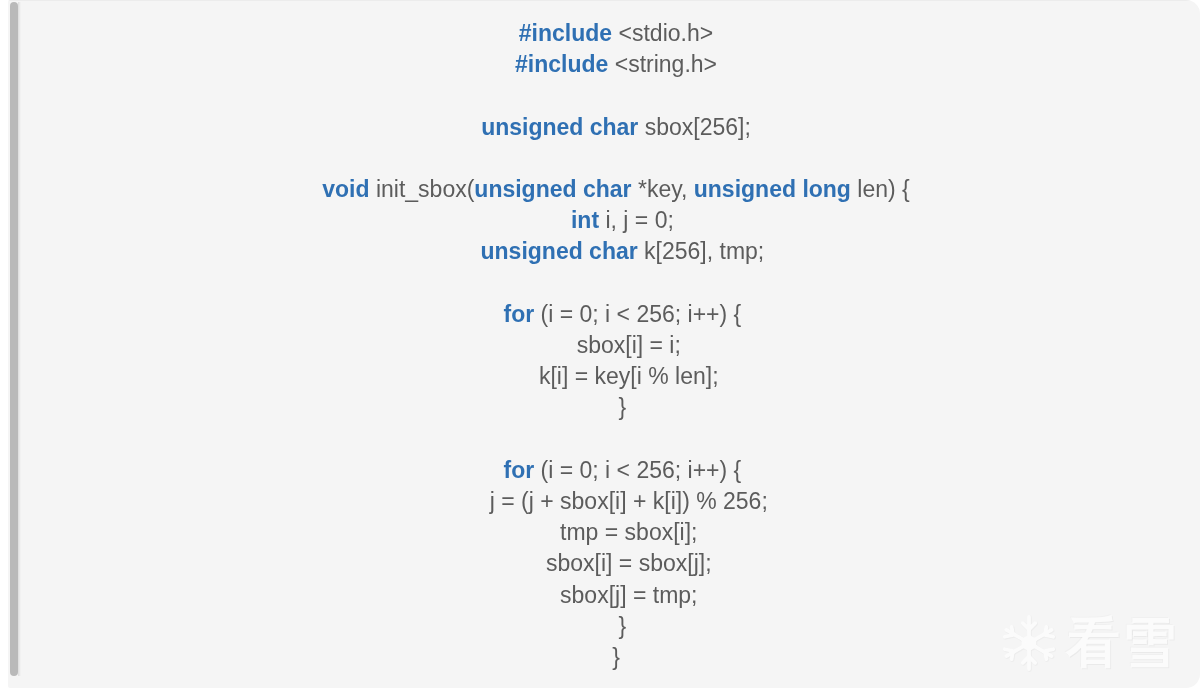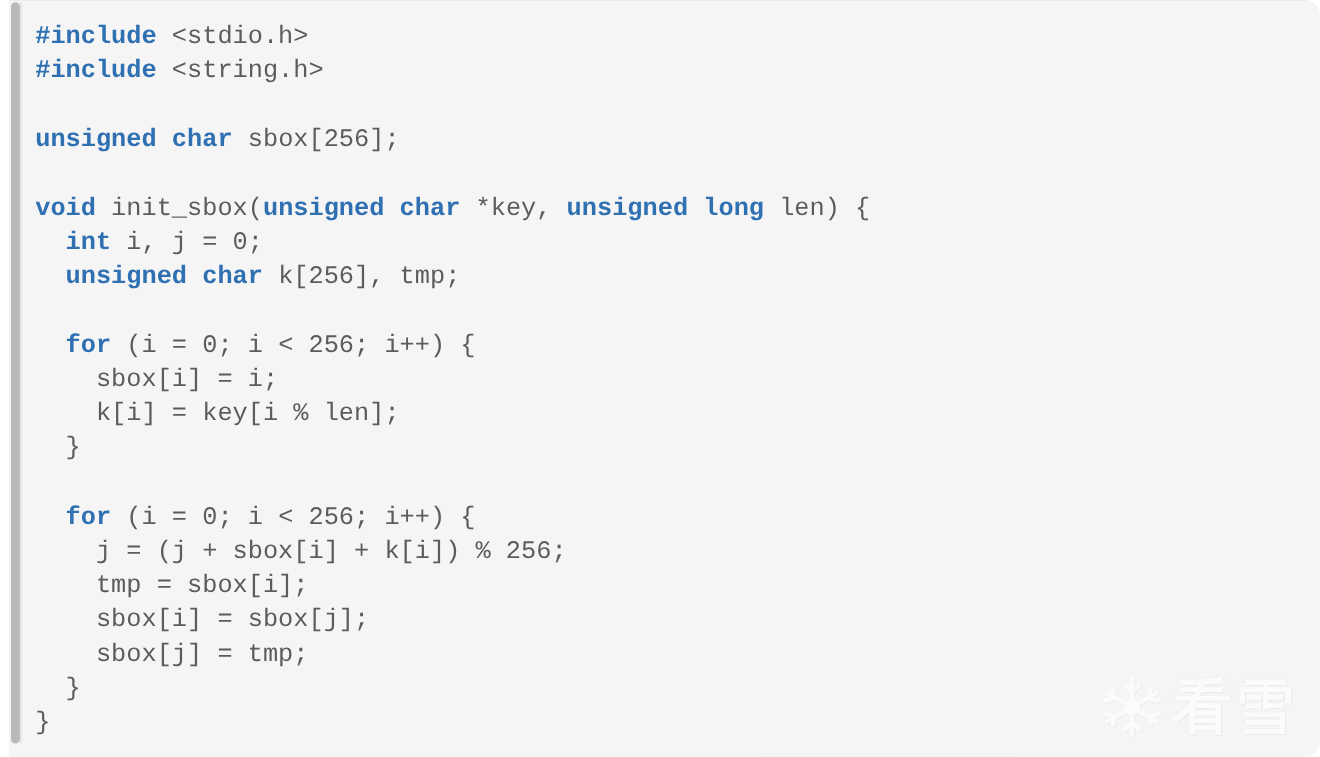--- a/index.html
+++ b/index.html
@@ -67,26 +67,27 @@
     top: 0;
     right: 0;
     bottom: 0;
     padding: 18px 0 0 8px;
     box-sizing: border-box;
     z-index: 3;
   }
   pre#code-block {
     margin: 0;
     padding: 0;
-    font-family: Liberation Mono, monospace;
+    font-family: Liberation Sans, sans-serif;
     font-size: 23px;
     line-height: 31.2px;
     color: #5c5c5c;
     white-space: pre;
     letter-spacing: 0px;
+    text-align: center;
     -webkit-font-smoothing: antialiased;
   }
   pre#code-block .kw {
     color: #2f70b3;
     font-weight: 700;
   }
   pre#code-block .ln {
     display: block;
     min-height: 31.2px;
   }

